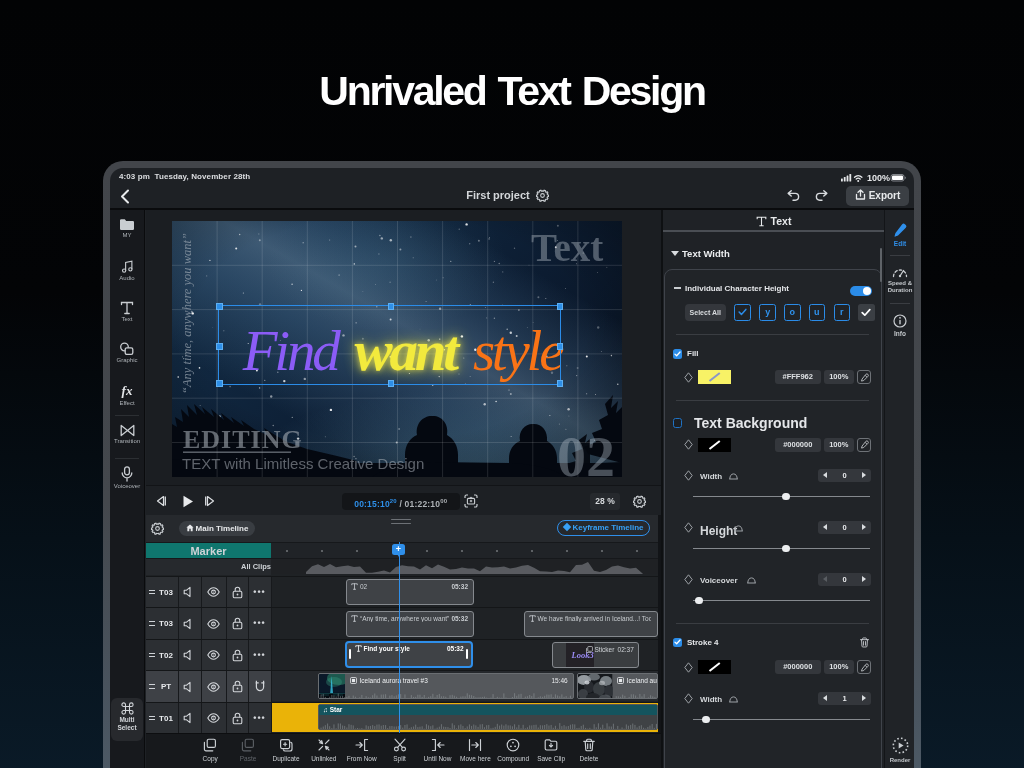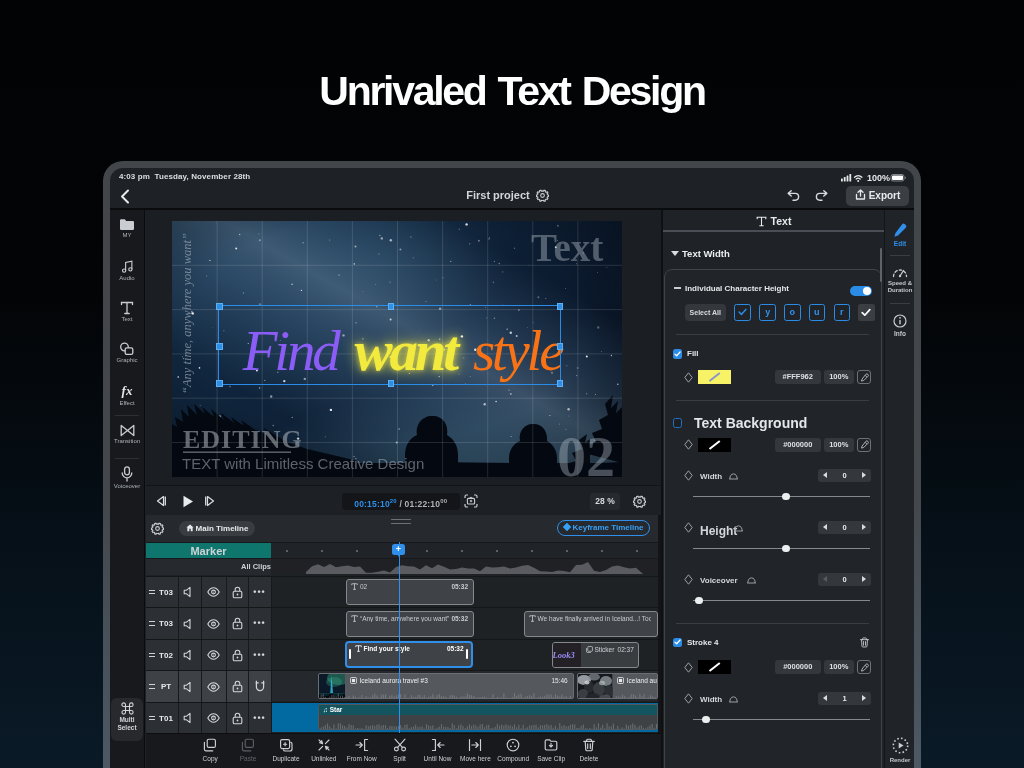--- a/index.html
+++ b/index.html
@@ -537,21 +537,21 @@
       </div>
       <div class="abs" style="left:198.6px;top:1px;width:128px;height:27px;border:2.5px solid #2f8fea;border-radius:4px;background:#3f4246">
         <div class="abs" style="left:2.5px;top:6px;width:1.8px;height:10px;background:#fff;border-radius:1px"></div>
         <div class="abs" style="right:2.5px;top:6px;width:1.8px;height:10px;background:#fff;border-radius:1px"></div>
         <div class="abs" style="left:8px;top:2px;font-size:6.5px;font-weight:bold;color:#fff;white-space:nowrap"><svg style="display:inline-block;vertical-align:-1px;margin-right:2px" width="7" height="7" viewBox="0 0 14 14">
                 <path d="M1.5 3.5 V1.5 H12.5 V3.5 M7 1.5 V12.5 M4.8 12.5 H9.2" stroke="#ffffff" stroke-width="1.6" fill="none" stroke-linecap="round"></path>
               </svg>Find your style</div>
         <div class="abs" style="right:7px;top:2px;font-size:6.5px;font-weight:bold;color:#fff">05:32</div>
           </div>
           <div class="abs" style="left:405.5px;top:2.5px;width:87.3px;height:26px;border:1px solid #85898e;border-radius:3px;background:#3a3d40;overflow:hidden">
-      <div class="abs" style="left:0;top:0;width:28.2px;height:26px;background:#232126;font-family:'Liberation Serif',serif;font-style:italic;color:#9b8cf5;font-size:8.5px;font-weight:bold;text-align:left;line-height:24px">Look3</div>
+      <div class="abs" style="left:13px;top:0;width:28.2px;height:26px;background:#232126;font-family:'Liberation Serif',serif;font-style:italic;color:#9b8cf5;font-size:8.5px;font-weight:bold;text-align:right;line-height:24px">Look3</div>
       <div class="abs" style="left:33px;top:3px;font-size:6.5px;color:#d0d4d8"><svg style="display:inline-block;vertical-align:-1px;margin-right:2px" width="7" height="7" viewBox="0 0 10 10">
                 <rect x="2.5" y="0.8" width="6.7" height="6.7" rx="1" fill="none" stroke="#d0d4d8" stroke-width="1"></rect>
                 <path d="M0.8 3 v5.2 a1 1 0 0 0 1 1 H7" fill="none" stroke="#d0d4d8" stroke-width="1"></path>
               </svg>Sticker</div>
       <div class="abs" style="right:4px;top:3px;font-size:6.5px;color:#d0d4d8">02:37</div>
           </div>
     </div>
         <div class="abs" style="left:0;top:155px;width:517px;height:30.5px;background:#25282c;border-top:1px solid #141618">
       <div class="abs" style="left:0;top:0;width:125px;height:30.5px;background:#3e4146">
         <div class="abs" style="left:2.5px;top:13px;width:6px;height:1.4px;background:#cfd3d7"></div>
@@ -756,21 +756,21 @@
                 <rect x="30.6" y="7.1" width="1.1" height="5.9"></rect>
                 <rect x="32.7" y="11.1" width="1.1" height="1.9"></rect>
                 <rect x="34.9" y="10.4" width="1.1" height="2.6"></rect>
                 <rect x="37.0" y="8.3" width="1.1" height="4.7"></rect>
                 <rect x="39.2" y="9.4" width="1.1" height="3.6"></rect>
                 <rect x="41.3" y="10.2" width="1.1" height="2.8"></rect>
               </g>
             </svg>
     </div>
     </div>
-        <div class="abs" style="left:0;top:186.5px;width:517px;height:30.5px;background:#0369a1;border-top:1px solid #141618">
+        <div class="abs" style="left:0;top:186.5px;width:517px;height:30.5px;background:#eab308;border-top:1px solid #141618">
       <div class="abs" style="left:0;top:0;width:125px;height:30.5px;background:#2c2f33">
         <div class="abs" style="left:2.5px;top:13px;width:6px;height:1.4px;background:#cfd3d7"></div>
             <div class="abs" style="left:2.5px;top:16.5px;width:6px;height:1.4px;background:#cfd3d7"></div>
         <div class="abs" style="left:9px;top:11px;width:22px;text-align:center;font-size:8px;font-weight:bold;color:#e8eaed">T01</div>
         <svg class="abs" style="left:37px;top:9.5px" width="12" height="12" viewBox="0 0 12 12">
               <path d="M1.2 4.2 H3.6 L7 1.4 V10.6 L3.6 7.8 H1.2 Z" fill="none" stroke="#d3d6da" stroke-width="1.1" stroke-linejoin="round"></path>
             </svg>
             <svg class="abs" style="left:61px;top:10.5px" width="13" height="10" viewBox="0 0 13 10">
               <path d="M0.8 5 C2.5 2 4.4 0.8 6.5 0.8 C8.6 0.8 10.5 2 12.2 5 C10.5 8 8.6 9.2 6.5 9.2 C4.4 9.2 2.5 8 0.8 5 Z" fill="none" stroke="#d3d6da" stroke-width="1.1"></path>
               <circle cx="6.5" cy="5" r="1.9" fill="none" stroke="#d3d6da" stroke-width="1.1"></circle>

